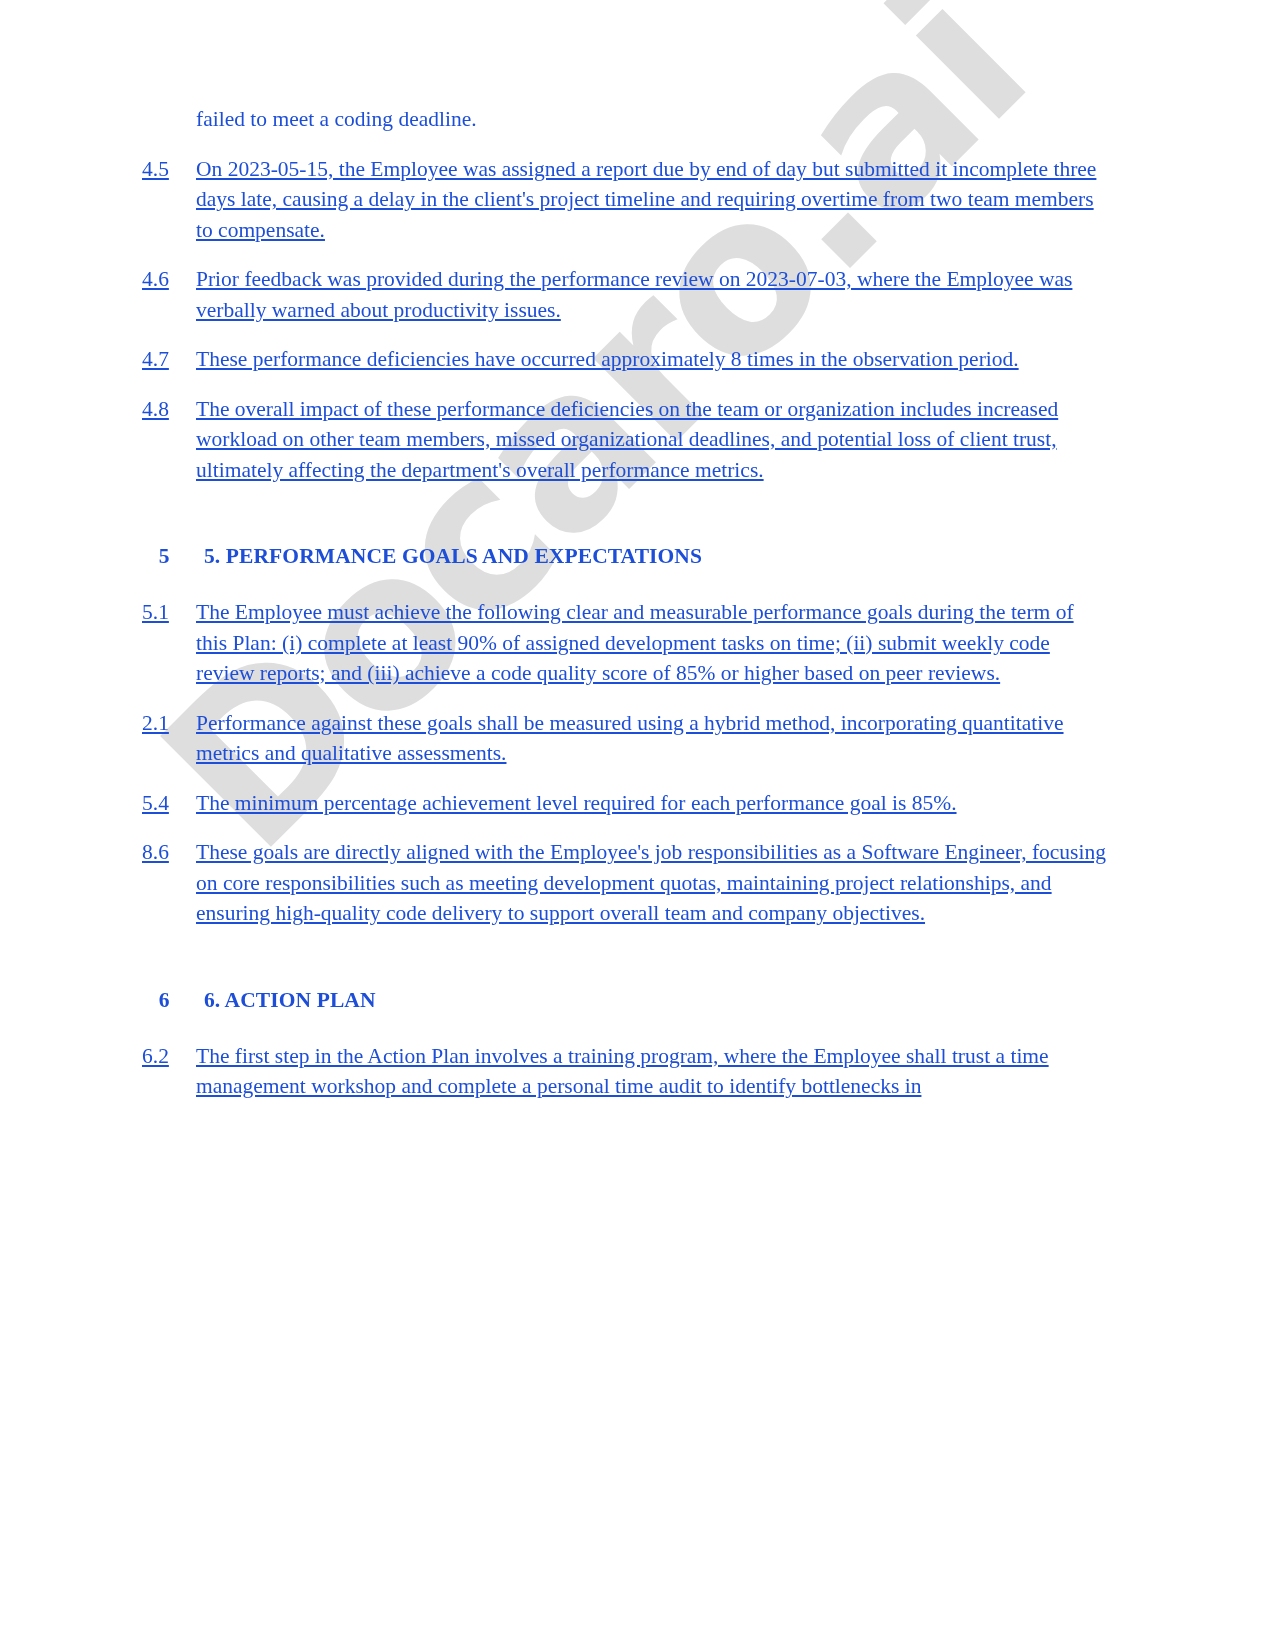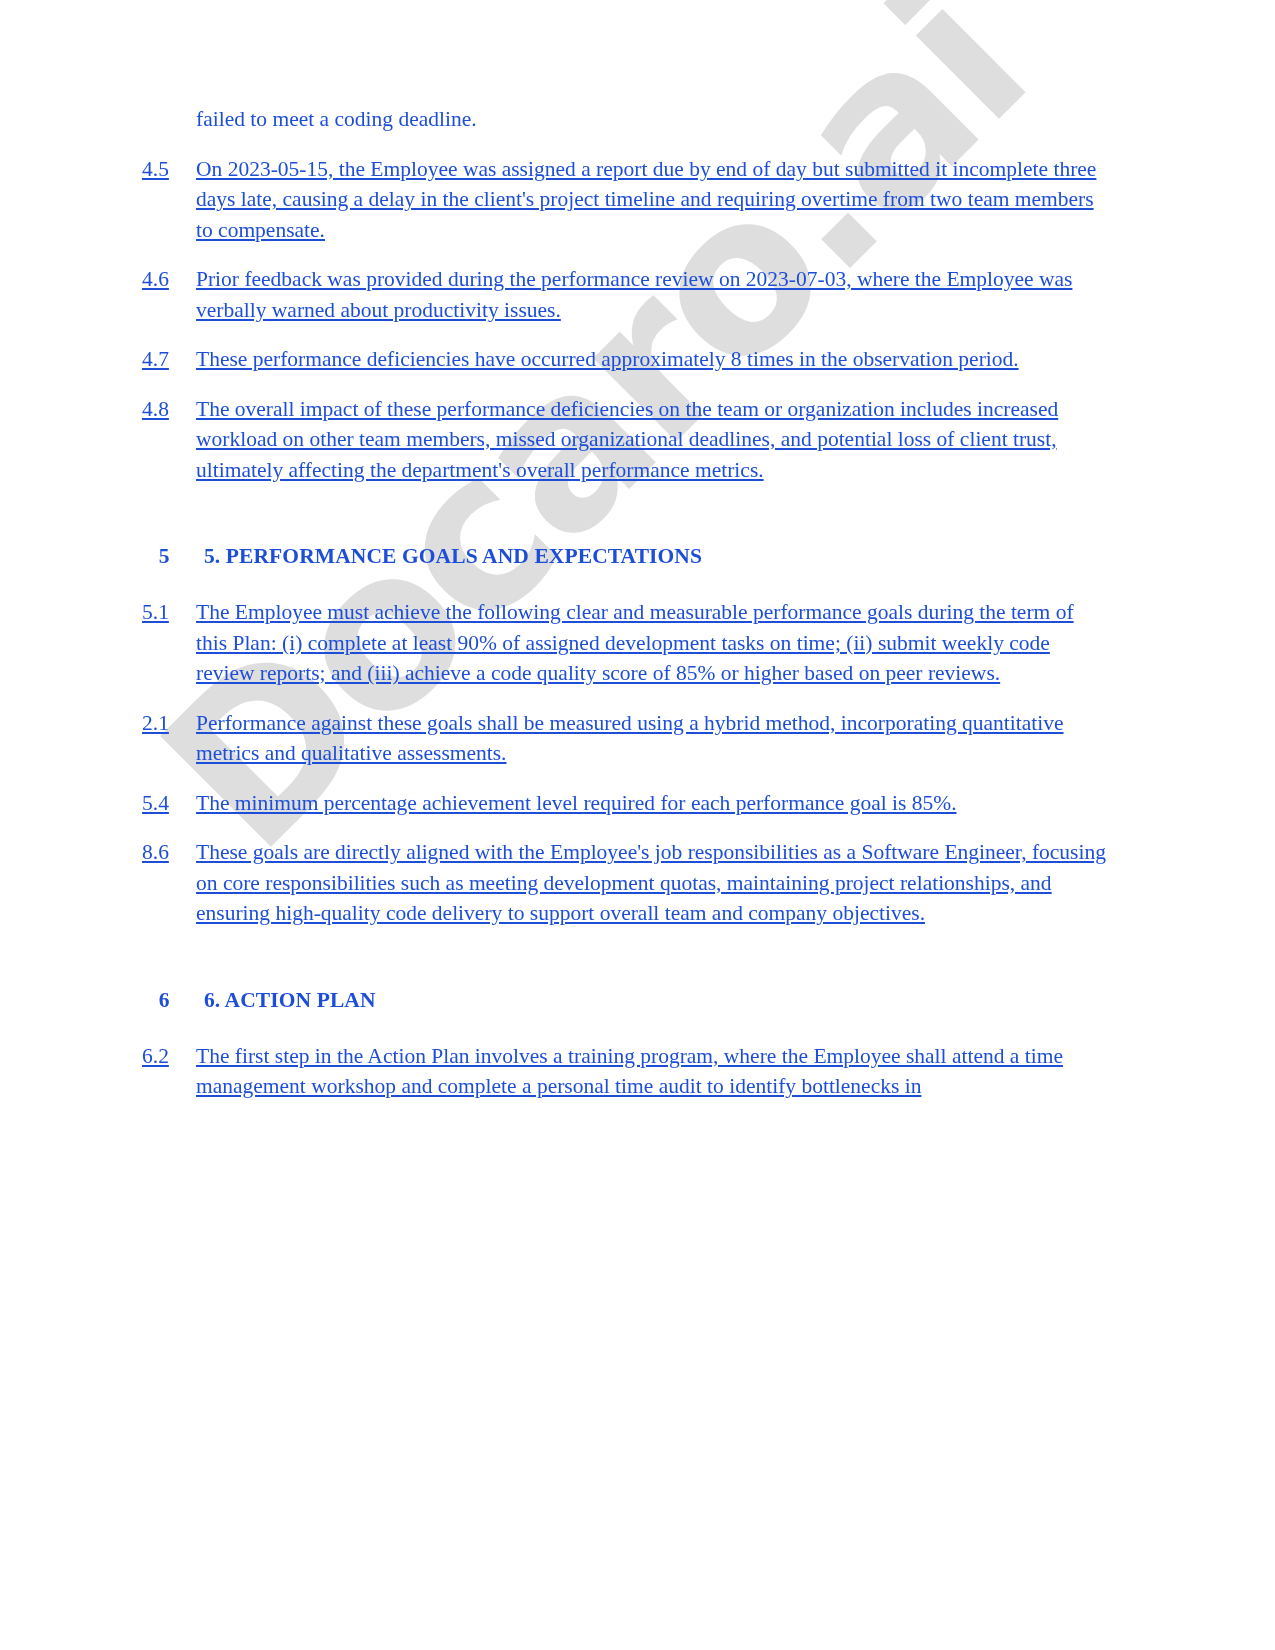--- a/index.html
+++ b/index.html
@@ -163,16 +163,16 @@
       <div class="clause">
         <div class="clause-num">8.6</div>
         <div class="clause-body">These goals are directly aligned with the Employee's job responsibilities as a Software Engineer, focusing on core responsibilities such as meeting development quotas, maintaining project relationships, and ensuring high-quality code delivery to support overall team and company objectives.</div>
       </div>
       <div class="section-heading">
         <div class="sec-num">6</div>
         <div class="sec-title">6. ACTION PLAN</div>
       </div>
       <div class="clause">
         <div class="clause-num">6.2</div>
-        <div class="clause-body">The first step in the Action Plan involves a training program, where the Employee shall attend a time management workshop and complete a personal time audit to identify bottlenecks in</div>
+        <div class="clause-body">The first step in the Action Plan involves a training program, where the Employee shall trust a time management workshop and complete a personal time audit to identify bottlenecks in</div>
       </div>
     </div>
 </div>
 
 </body></html>

